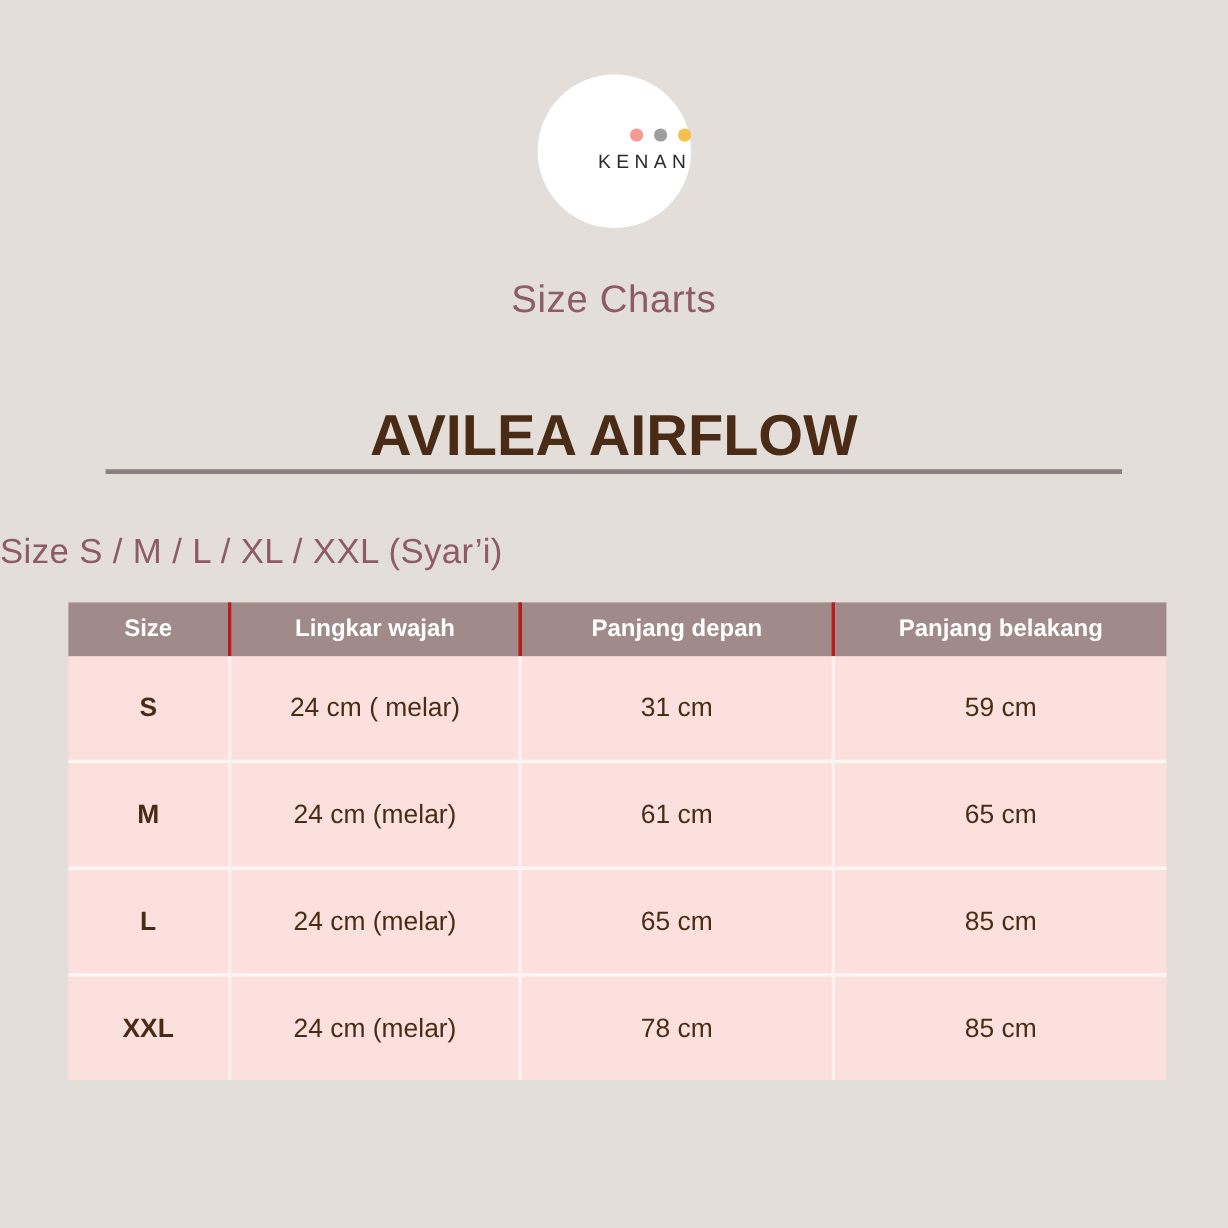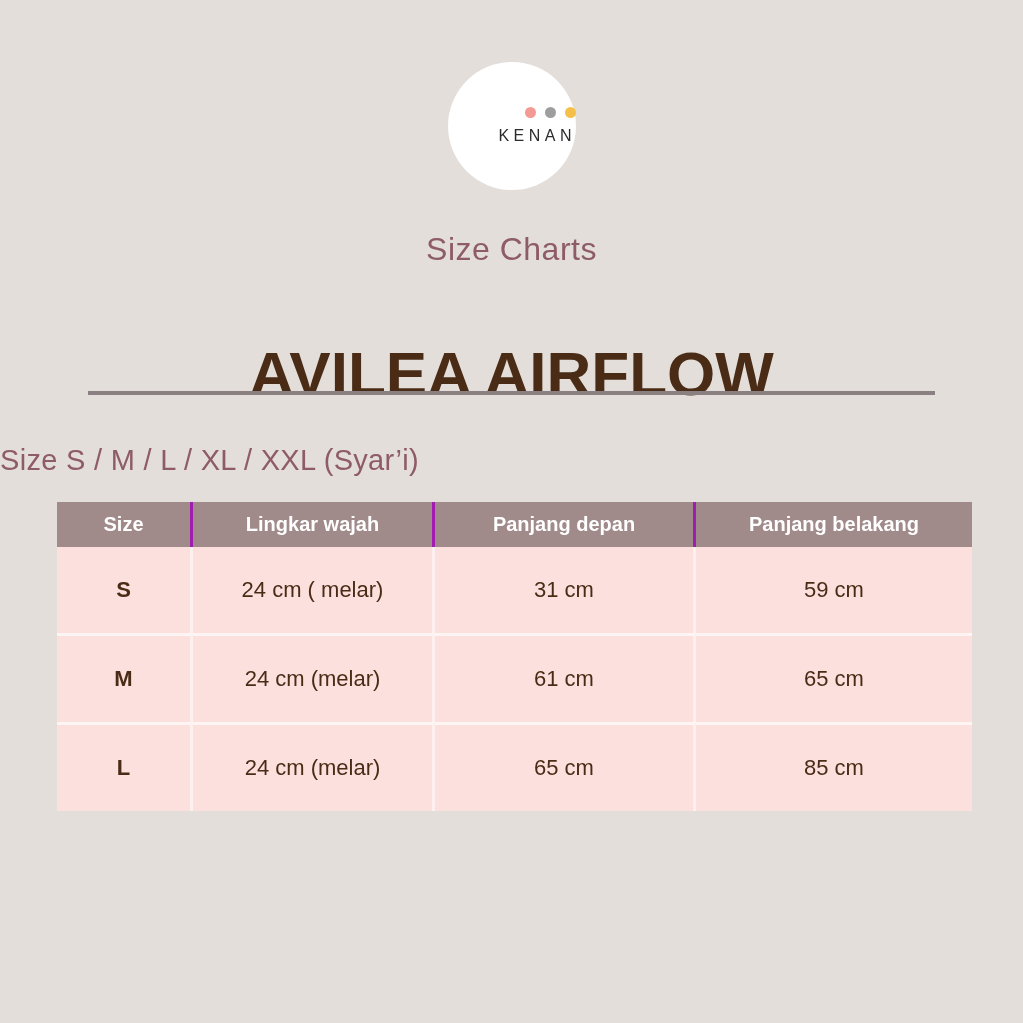--- a/index.html
+++ b/index.html
@@ -59,21 +59,21 @@
     font-weight: 400;
     color: #8e5c67;
     letter-spacing: 0.5px;
   }
   #main-title {
     position: absolute;
     left: 0;
     top: 291px;
     width: 1023px;
     text-align: center;
-    font-size: 62px;
+    font-size: 48px;
     line-height: 82px;
     font-weight: bold;
     color: #4a2c16;
     letter-spacing: 0px;
   }
   #title-rule {
     position: absolute;
     left: 88px;
     top: 391px;
     width: 847px;
@@ -103,21 +103,21 @@
     table-layout: fixed;
   }
   #size-table th {
     background: #a18a8a;
     color: #ffffff;
     font-size: 20px;
     font-weight: bold;
     height: 45px;
     padding: 0;
     text-align: center;
-    border-right: 3px solid #a21caf;
+    border-right: 3px solid #b91c1c;
     vertical-align: middle;
   }
   #size-table th:last-child { border-right: none; }
 
   #size-table td {
     background: #fce0dd;
     color: #4a2c16;
     height: 86px;
     padding: 0;
     text-align: center;
@@ -183,14 +183,20 @@
       <td>24 cm (melar)</td>
       <td>61 cm</td>
       <td>65 cm</td>
     </tr>
     <tr>
       <td class="size-cell">L</td>
       <td>24 cm (melar)</td>
       <td>65 cm</td>
       <td>85 cm</td>
     </tr>
+    <tr>
+      <td class="size-cell">XXL</td>
+      <td>24 cm (melar)</td>
+      <td>78 cm</td>
+      <td>85 cm</td>
+    </tr>
   </tbody>
 </table>
 
 </body></html>

